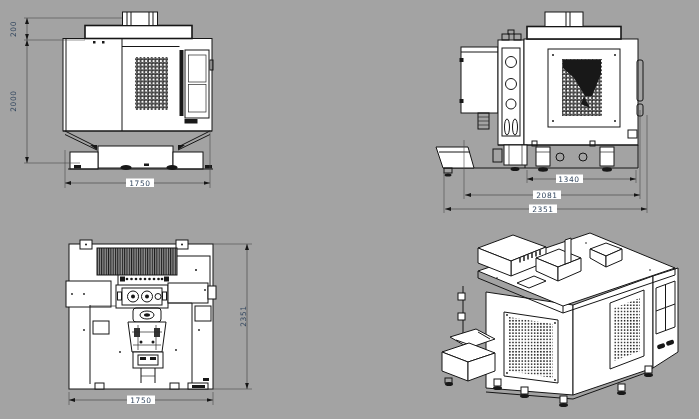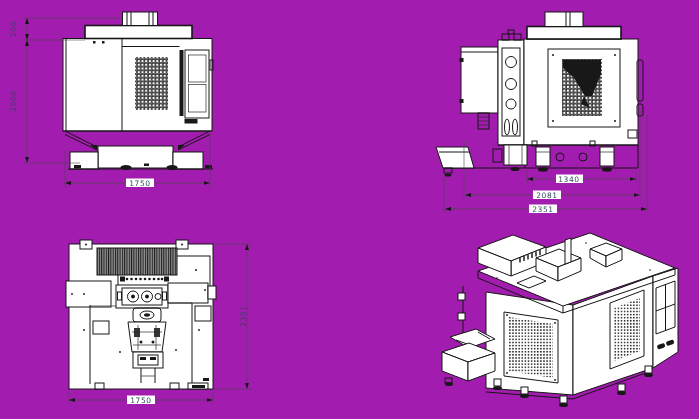--- a/index.html
+++ b/index.html
@@ -1,16 +1,16 @@
 <!DOCTYPE html>
 <html><head>
 <meta charset="utf-8">
 <style>
   html,body{margin:0;padding:0;background:#fff;}
-  .canvas{position:relative;width:699px;height:419px;background:#a21caf;overflow:hidden;
+  .canvas{position:relative;width:699px;height:419px;background:#a3a3a3;overflow:hidden;
           font-family:"DejaVu Sans",sans-serif;}
   svg{position:absolute;left:0;top:0;}
   .bl{stroke:#161616;stroke-width:1;fill:none;}          
   .blf{stroke:#161616;stroke-width:1;fill:#fff;}         
   .bh{stroke:#161616;stroke-width:1.6;fill:#fff;}        
   .thin{stroke:#2a2a2a;stroke-width:.7;fill:none;}
   .dk{fill:#181818;stroke:none;}
   .dim{stroke:#4a4a4a;stroke-width:.7;fill:none;}
   .ext{stroke:#4a4a4a;stroke-width:.6;fill:none;}
   .dimtxt{font-family:"DejaVu Sans",sans-serif;font-size:7.5px;letter-spacing:.6px;

